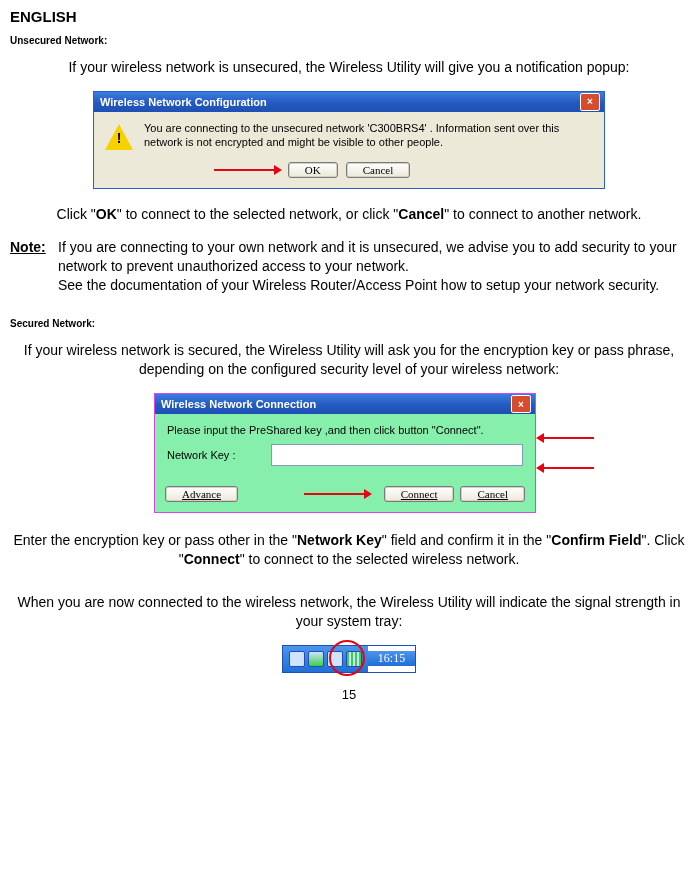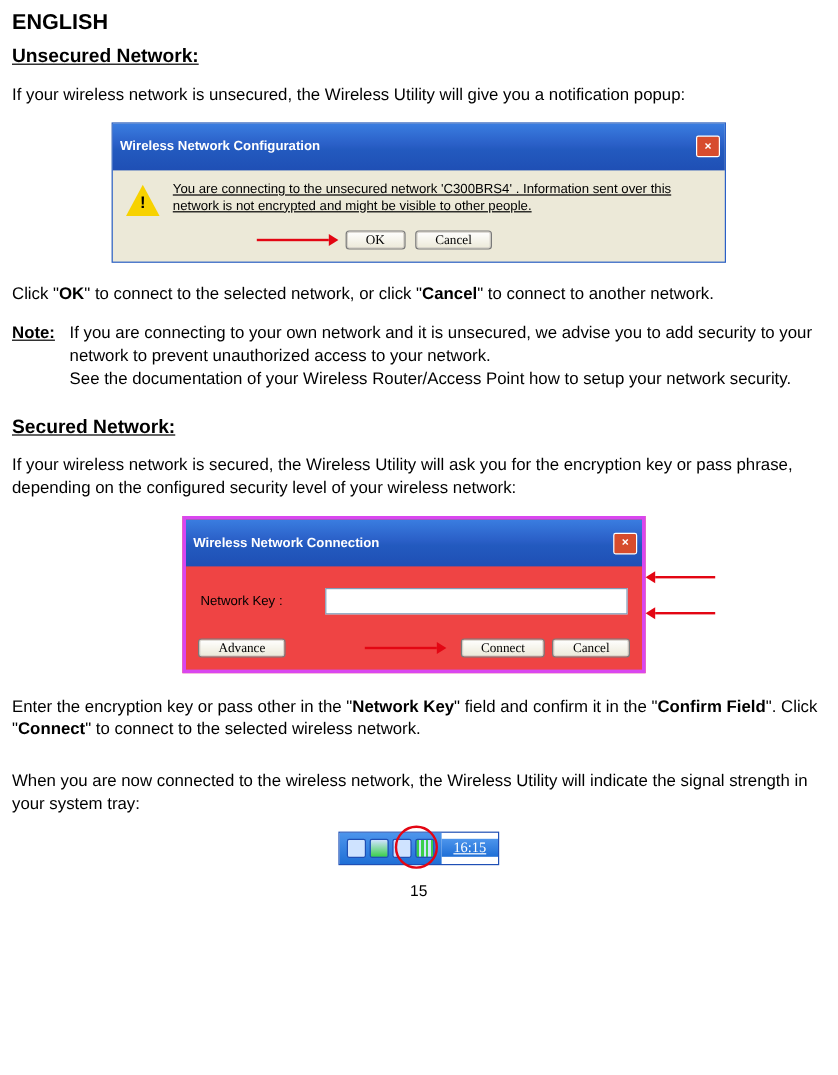--- a/index.html
+++ b/index.html
@@ -4,65 +4,65 @@
 <style>
   body {
     margin: 0;
     padding: 8px 10px;
     font-family: "Trebuchet MS", Verdana, Arial, sans-serif;
     font-size: 14px;
     color: #000;
     width: 678px;
     background: #fff;
   }
-  .lang { font-weight: bold; font-size: 18px; margin-bottom: 10px; }
-  .section-title { font-weight: bold; text-decoration: underline; margin-bottom: 12px; font-size: 16px; }
-  .para { margin-bottom: 14px; line-height: 1.35; }
+  .lang { font-weight: bold; font-size: 15px; margin-bottom: 10px; }
+  .section-title { font-weight: bold; margin-bottom: 12px; font-size: 10px; }
+  .para { margin-bottom: 14px; line-height: 1.35; text-align: center; }
   .note-row { display: flex; margin-bottom: 14px; line-height: 1.35; }
   .note-label { font-weight: bold; text-decoration: underline; width: 48px; flex: 0 0 48px; }
   .note-body { flex: 1; }
   b { font-weight: bold; }
 
   
   .dlg-wrap { display: flex; justify-content: center; margin: 6px 0 16px 0; }
   .dlg1 { width: 510px; border: 1px solid #2a5fc7; font-family: Tahoma, Arial, sans-serif; font-size: 11px; background: #ece9d8; }
-  .dlg-title { display: flex; align-items: center; justify-content: space-between; height: 39px; padding: 0 4px 0 6px; color: #fff; font-weight: bold;
+  .dlg-title { display: flex; align-items: center; justify-content: space-between; height: 20px; padding: 0 4px 0 6px; color: #fff; font-weight: bold;
     background: linear-gradient(to bottom, #3a7de0 0%, #2a5fc7 45%, #235abf 55%, #1f4fb5 100%); }
   .close-x { width: 18px; height: 16px; background: #d74c2d; border: 1px solid #fff; display: flex; align-items: center; justify-content: center; font-size: 10px; font-weight: bold; color: #fff; border-radius: 2px; }
   .dlg1-body { display: flex; padding: 10px 10px 4px 10px; }
   .warn-icon { width: 30px; height: 30px; flex: 0 0 30px; margin-right: 10px; position: relative; display: flex; align-items: center; justify-content: center; }
   .warn-tri { width: 0; height: 0; border-left: 14px solid transparent; border-right: 14px solid transparent; border-bottom: 26px solid #f7d200; position: relative; }
   .warn-bang { position: absolute; top: 8px; font-weight: bold; font-size: 14px; color: #000; }
-  .dlg1-text { flex: 1; line-height: 1.25; color:#000;text-decoration:underline; }
+  .dlg1-text { flex: 1; line-height: 1.25; color:#000; }
   .dlg1-btnrow { display: flex; justify-content: center; align-items: center; gap: 8px; padding: 6px 0 10px 0; position: relative; }
   .xp-btn { border: 1px solid #7a7a7a; background: linear-gradient(to bottom,#fff,#ece9d8); padding: 1px 16px; font-family: Tahoma; font-size: 11px; border-radius: 3px; box-shadow: 0 0 0 1px #d4d0c8 inset; }
   .red-arrow { width: 60px; height: 2px; background: #e30613; position: relative; }
   .red-arrow::after { content: ""; position: absolute; right: -8px; top: -4px; width: 0; height: 0; border-left: 8px solid #e30613; border-top: 5px solid transparent; border-bottom: 5px solid transparent; }
   .red-arrow-left { width: 50px; height: 2px; background: #e30613; position: relative; }
   .red-arrow-left::before { content: ""; position: absolute; left: -8px; top: -4px; width: 0; height: 0; border-right: 8px solid #e30613; border-top: 5px solid transparent; border-bottom: 5px solid transparent; }
 
   
   .dlg2-outer { display: flex; align-items: center; justify-content: center; margin: 6px 0 18px 0; }
-  .dlg2 { width: 380px; border: 3px solid #d946ef; font-family: Tahoma, Arial, sans-serif; font-size: 11px; background: #ef4444; position: relative; }
+  .dlg2 { width: 380px; border: 1px solid #d946ef; font-family: Tahoma, Arial, sans-serif; font-size: 11px; background: #86efac; position: relative; }
   .dlg2-body { padding: 10px 12px 4px 12px; color: #000; }
   .field-row { display: flex; align-items: center; margin: 8px 0; }
   .field-label { width: 104px; font-size: 11px; }
   .field-input { flex: 1; height: 18px; border: 1px solid #7f9db9; background: #fff; }
-  .dlg2-btnrow { display: flex; justify-content: flex-end; align-items: center; gap: 6px; padding: 8px 10px 10px 10px; position: relative; }
+  .dlg2-btnrow { display: flex; justify-content: flex-end; align-items: center; gap: 6px; padding: 8px 10px 10px 10px; position: relative; text-decoration: underline; }
   .dlg2-btnrow .spacer { flex: 1; }
   .side-arrows { margin-left: 8px; display: flex; flex-direction: column; justify-content: center; gap: 28px; }
 
   
   .tray-wrap { display: flex; justify-content: center; margin: 6px 0 10px 0; position: relative; }
   .tray { display: flex; align-items: center; font-family: Tahoma; font-size: 12px; border: 1px solid #1f4fb5; }
   .tray-icons { display: flex; align-items: center; gap: 3px; padding: 2px 6px; background: linear-gradient(to bottom,#4d95ec,#1f6fd6); height: 22px; position: relative; }
   .tray-ico { width: 14px; height: 14px; background: #cfe3ff; border: 1px solid #1f4fb5; border-radius: 2px; }
   .tray-ico.net { background: linear-gradient(to top,#3bcf4a,#cfe3ff); }
   .tray-ico.sig { background: repeating-linear-gradient(90deg,#3bcf4a,#3bcf4a 2px,#cfe3ff 2px,#cfe3ff 4px); }
-  .tray-time { background: linear-gradient(to bottom,#4d95ec,#1f6fd6); color: #fff; padding: 0 10px; font-weight: normal; text-decoration: underline; }
+  .tray-time { background: linear-gradient(to bottom,#4d95ec,#1f6fd6); color: #fff; padding: 0 10px; font-weight: normal; }
   .red-circle { position: absolute; width: 32px; height: 32px; border: 2px solid #e30613; border-radius: 50%; }
 
   .page-num { text-align: center; font-size: 13px; margin-top: 14px; }
 </style>
 </head>
 <body>
 
 <div class="lang">ENGLISH</div>
 
 <div class="section-title">Unsecured Network:</div>
@@ -107,20 +107,21 @@
 <div class="para">If your wireless network is secured, the Wireless Utility will ask you for the encryption key or pass phrase, depending on the configured security level of your wireless network:</div>
 
 <div class="dlg2-outer">
   <div style="width:50px"></div>
   <div class="dlg2">
     <div class="dlg-title">
       <span>Wireless Network Connection</span>
       <div class="close-x">×</div>
     </div>
     <div class="dlg2-body">
+      <div style="margin-bottom:8px;">Please input the PreShared key ,and then click button "Connect".</div>
       <div class="field-row">
         <div class="field-label">Network Key :</div>
         <input class="field-input" style="">
       </div>
     </div>
     <div class="dlg2-btnrow">
       <button class="xp-btn">Advance</button>
       <div class="spacer" style="display:flex; justify-content:flex-end; align-items:center;">
         <div class="red-arrow" style="margin-right:14px;"></div>
       </div>

